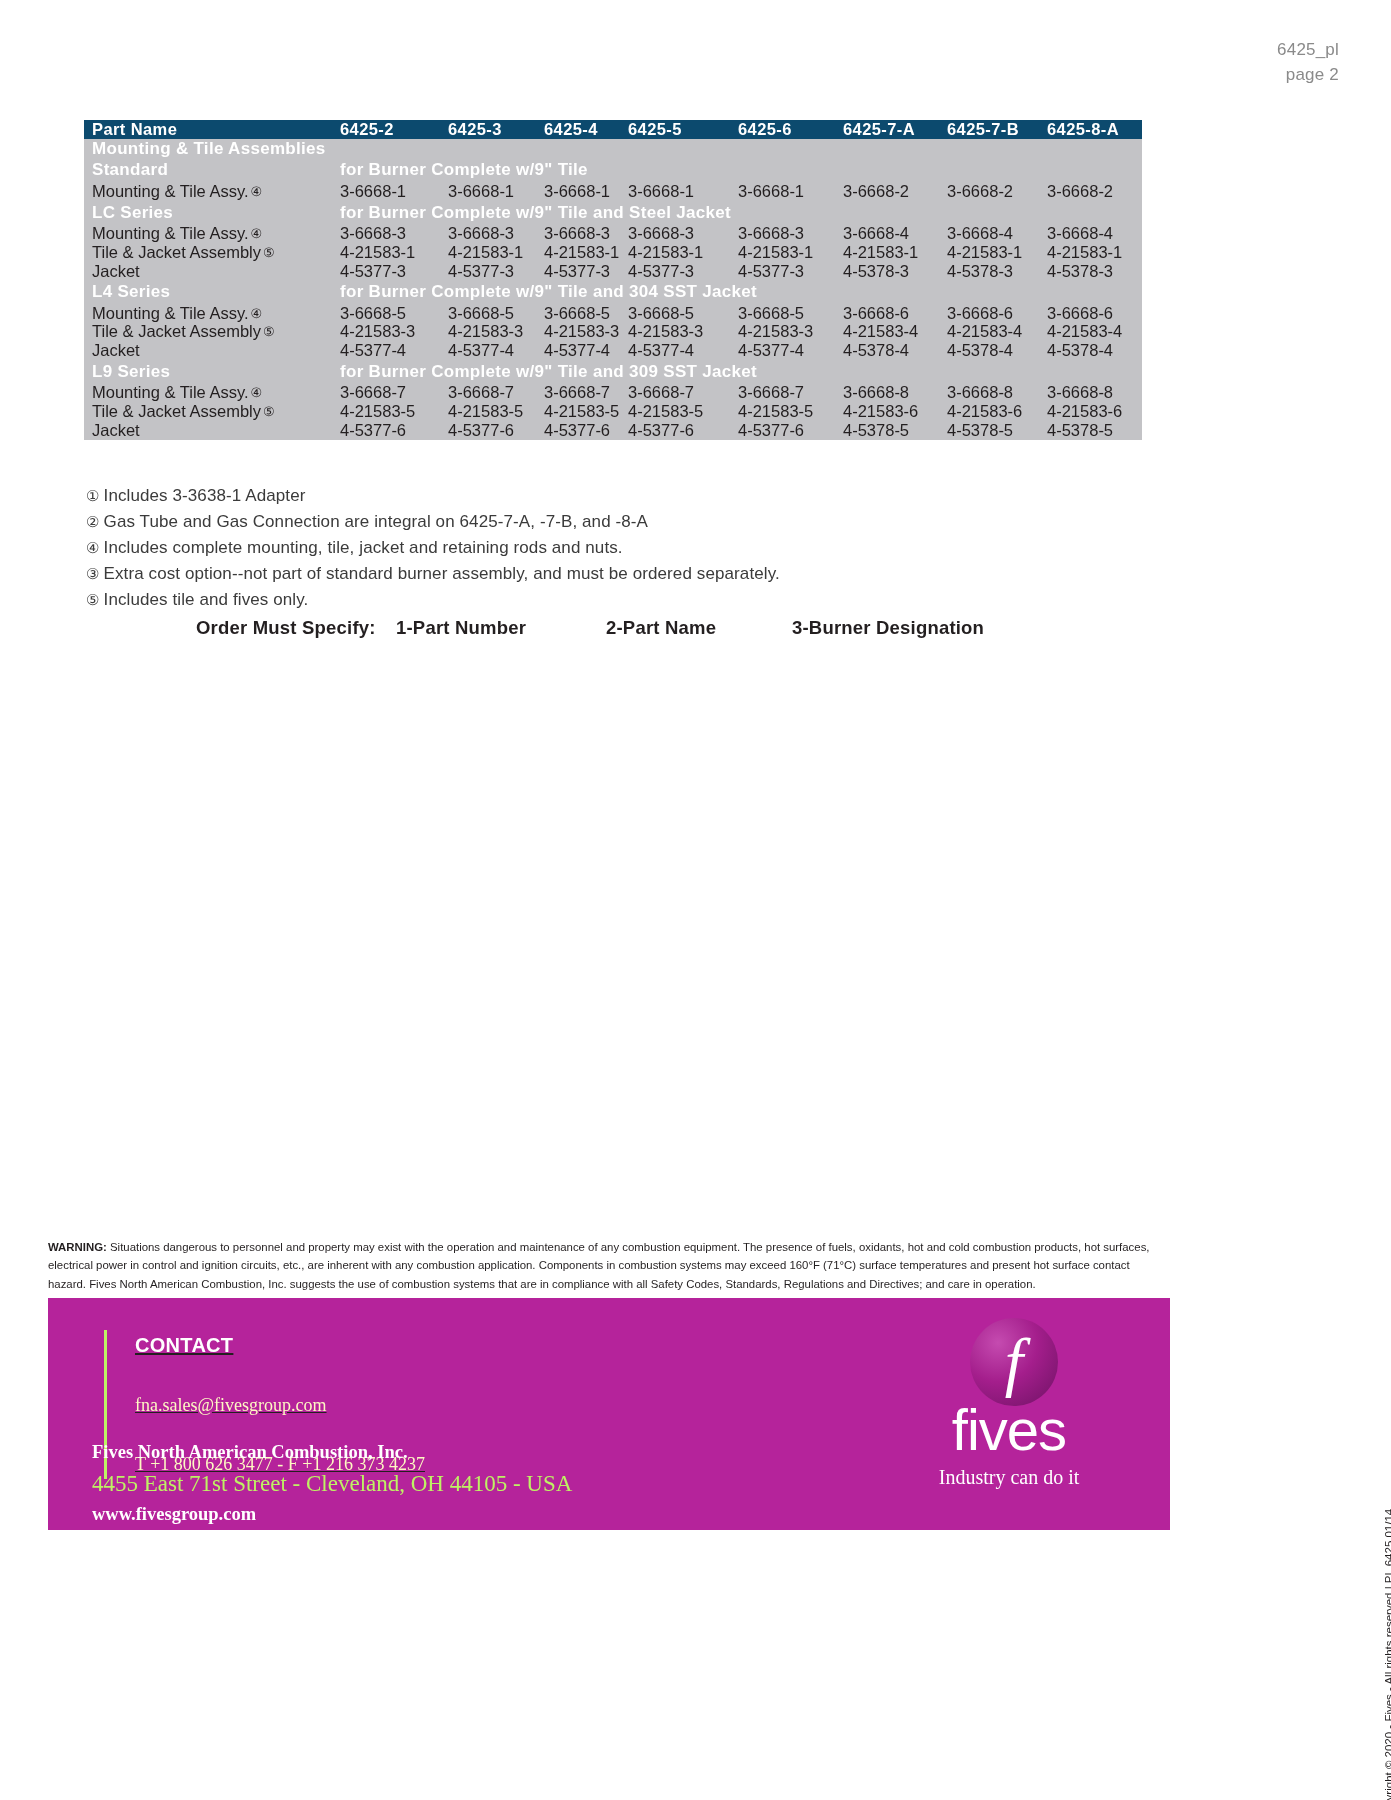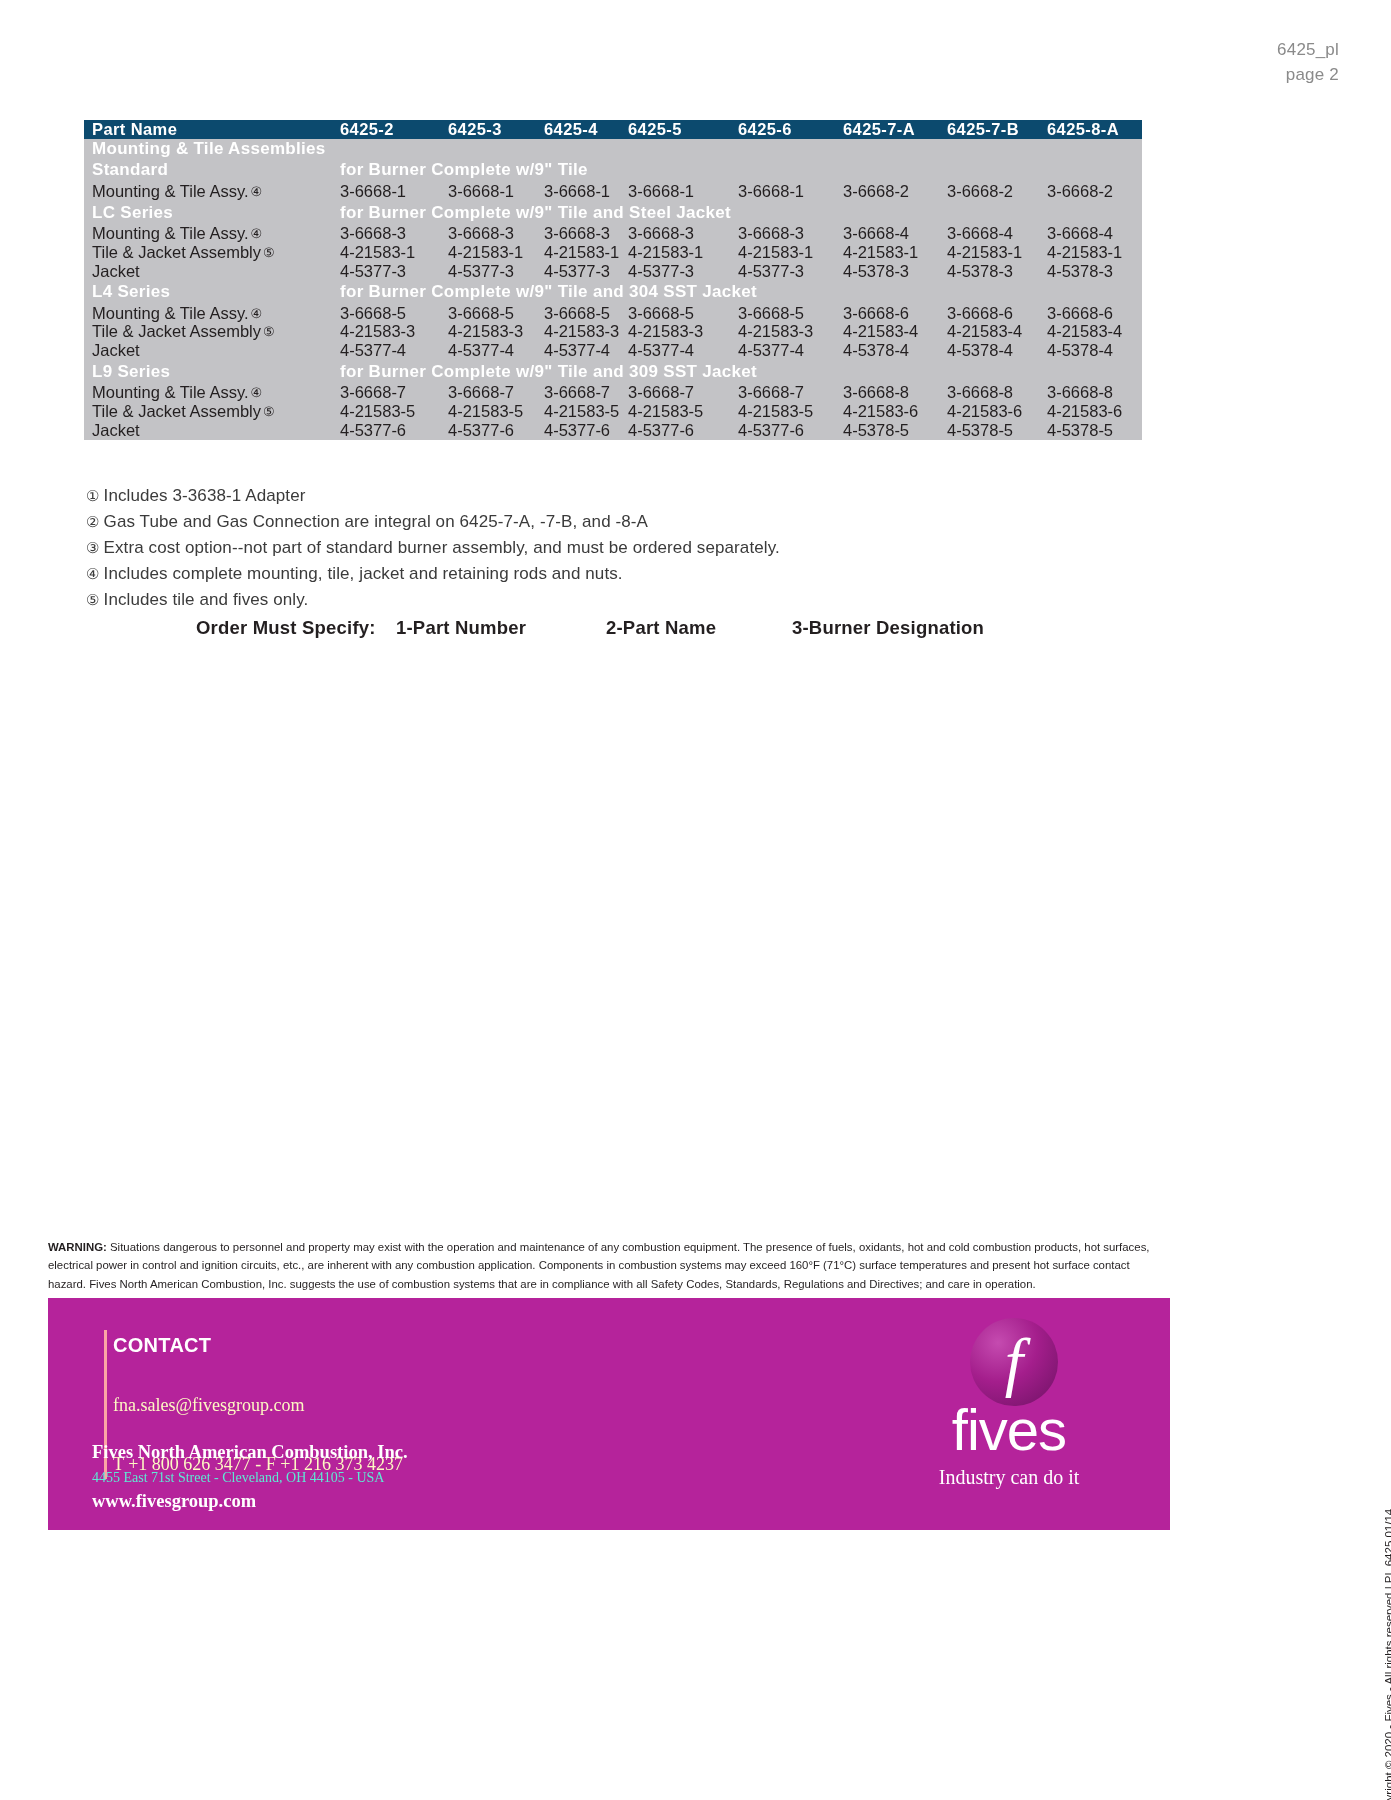--- a/index.html
+++ b/index.html
@@ -179,22 +179,23 @@
     left: 48px;
     top: 1298px;
     width: 1122px;
     height: 232px;
     background: #b5239b;
   }
   .contact-block {
     position: absolute;
     left: 56px;
     top: 32px;
-    padding-left: 6px;
-    border-left: 3px solid #fca5a5;
+    padding-left: 28px;
+    border-left: 3px solid #bef264;
+    text-decoration: underline;
   }
   .contact-title {
     color: #ffffff;
     font-size: 20px;
     font-weight: bold;
     letter-spacing: .3px;
     line-height: 1.5;
   }
   .contact-line {
     color: #fef9c3;
@@ -209,22 +210,22 @@
     top: 140px;
     font-family: "Liberation Serif", serif;
   }
   .company-name {
     color: #ffffff;
     font-size: 18.5px;
     font-weight: bold;
     line-height: 1.55;
   }
   .company-addr {
-    color: #5eead4;
-    font-size: 14px;
+    color: #bef264;
+    font-size: 23px;
     line-height: 1.5;
   }
   .company-web {
     color: #ffffff;
     font-size: 18.5px;
     font-weight: bold;
     line-height: 1.5;
   }
 
   
@@ -453,24 +454,24 @@
 </div>
 
 <div class="footnotes">
   <div class="fn-line">
     <span class="fn-mark">①</span><span>Includes 3-3638-1 Adapter</span>
   </div>
   <div class="fn-line">
     <span class="fn-mark">②</span><span>Gas Tube and Gas Connection are integral on 6425-7-A, -7-B, and -8-A</span>
   </div>
   <div class="fn-line">
+    <span class="fn-mark">④</span><span>Includes complete mounting, tile, jacket and retaining rods and nuts.</span>
+  </div>
+  <div class="fn-line">
     <span class="fn-mark">③</span><span>Extra cost option--not part of standard burner assembly, and must be ordered separately.</span>
-  </div>
-  <div class="fn-line">
-    <span class="fn-mark">④</span><span>Includes complete mounting, tile, jacket and retaining rods and nuts.</span>
   </div>
   <div class="fn-line">
     <span class="fn-mark">⑤</span><span>Includes tile and fives only.</span>
   </div>
 </div>
 
 <div class="order-row">
   <span class="o1">Order Must Specify:</span>
   <span class="o2">1-Part Number</span>
   <span class="o3">2-Part Name</span>

